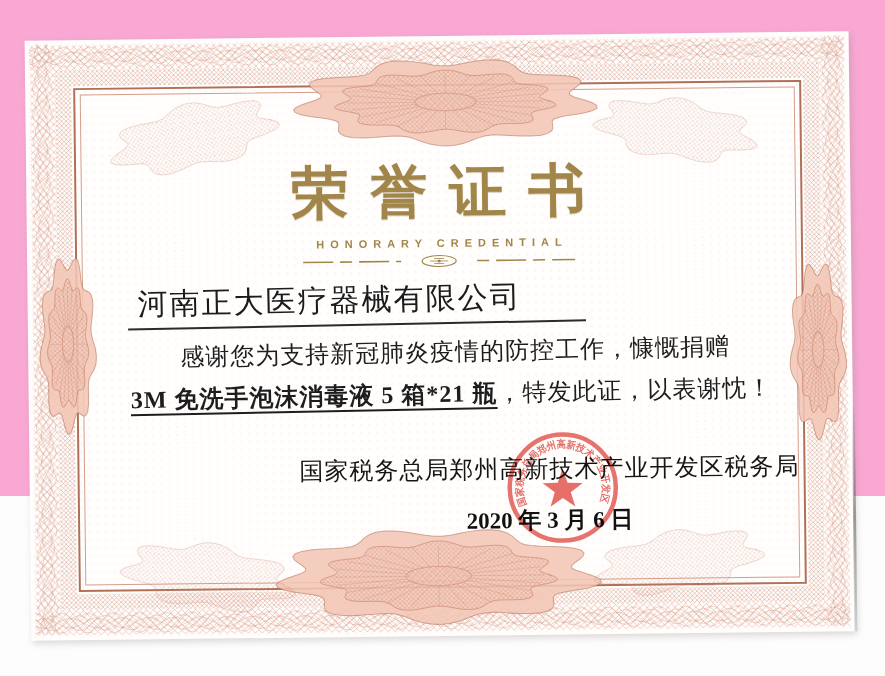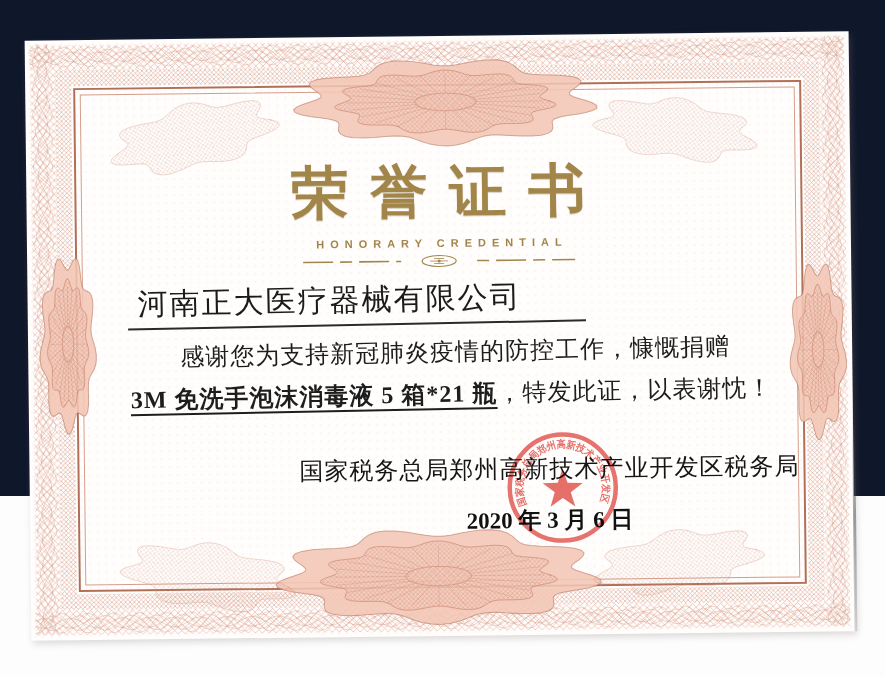--- a/index.html
+++ b/index.html
@@ -1,18 +1,18 @@
 <!DOCTYPE html>
 <html style="--gold: #a28549;"><head>
 <meta charset="utf-8">
 <style>
   html,body{margin:0;padding:0}
   body{width:885px;height:676px;background:#fdfdfd;overflow:hidden;
        font-family:"Liberation Serif",serif}
-  #photo{position:relative;width:885px;height:496px;background:#0f172a}
+  #photo{position:relative;width:885px;height:496px;background:#f9a8d4}
   #certificate{position:absolute;left:28px;top:36px;width:824px;height:600px;
        transform:rotate(-0.65deg);
        background:radial-gradient(rgba(228,185,175,.13) 1px,transparent 1.2px) 0 0/8px 8px,#fffefd;
        box-shadow:2px 3px 7px rgba(130,120,115,.28)}
   #border-svg{position:absolute;left:0;top:0;width:100%;height:100%}
   .abs{position:absolute}
   #title{left:0;top:118px;width:100%;text-align:center;font-size:57px;font-weight:700;
        letter-spacing:22px;text-indent:22px;color:var(--gold,#a28549);
        text-shadow:0 1px 1px rgba(125,98,45,.35)}
   #subtitle{left:0;top:201px;width:100%;text-align:center;font-family:"Liberation Sans",sans-serif;

